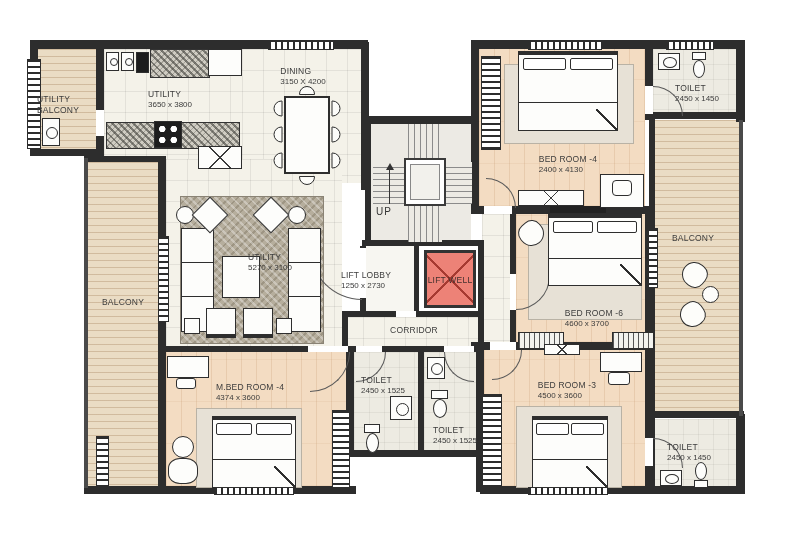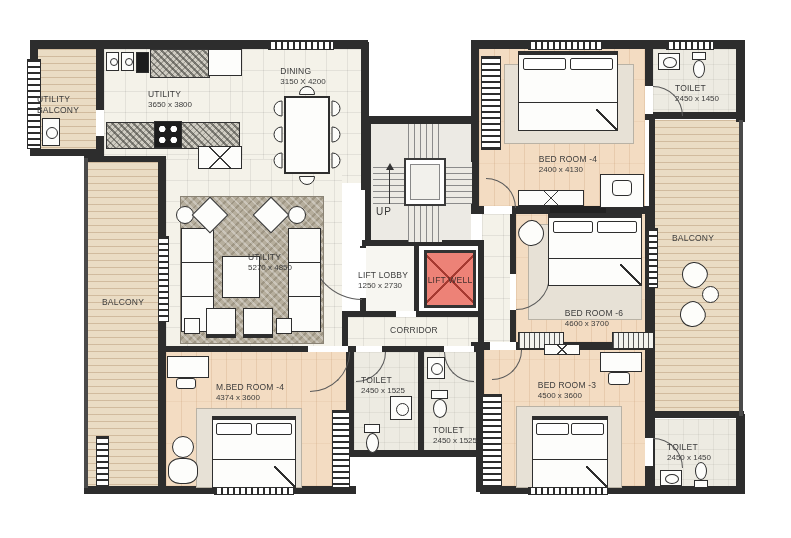--- a/index.html
+++ b/index.html
@@ -280,23 +280,23 @@
   <div class="lbl" style="left:170px;top:100px;">
     <span class="nm">UTILITY</span>
     <span class="dm">3650 x 3800</span>
   </div>
   <div class="lbl" style="left:303px;top:77px;">
     <span class="nm">DINING</span>
     <span class="dm">3150 X 4200</span>
   </div>
   <div class="lbl" style="left:270px;top:263px;">
     <span class="nm">UTILITY</span>
-    <span class="dm">5270 x 4850</span>
-  </div>
-  <div class="lbl" style="left:383px;top:281px;">
+    <span class="dm">5270 x 3100</span>
+  </div>
+  <div class="lbl" style="left:366px;top:281px;">
     <span class="nm">LIFT LOBBY</span>
     <span class="dm">1250 x 2730</span>
   </div>
   <div class="lbl" style="left:450px;top:281px;color:#43302e;">
     <span class="nm">LIFT WELL</span>
   </div>
   <div class="lbl" style="left:414px;top:331px;">
     <span class="nm">CORRIDOR</span>
   </div>
   <div class="lbl" style="left:568px;top:165px;">

